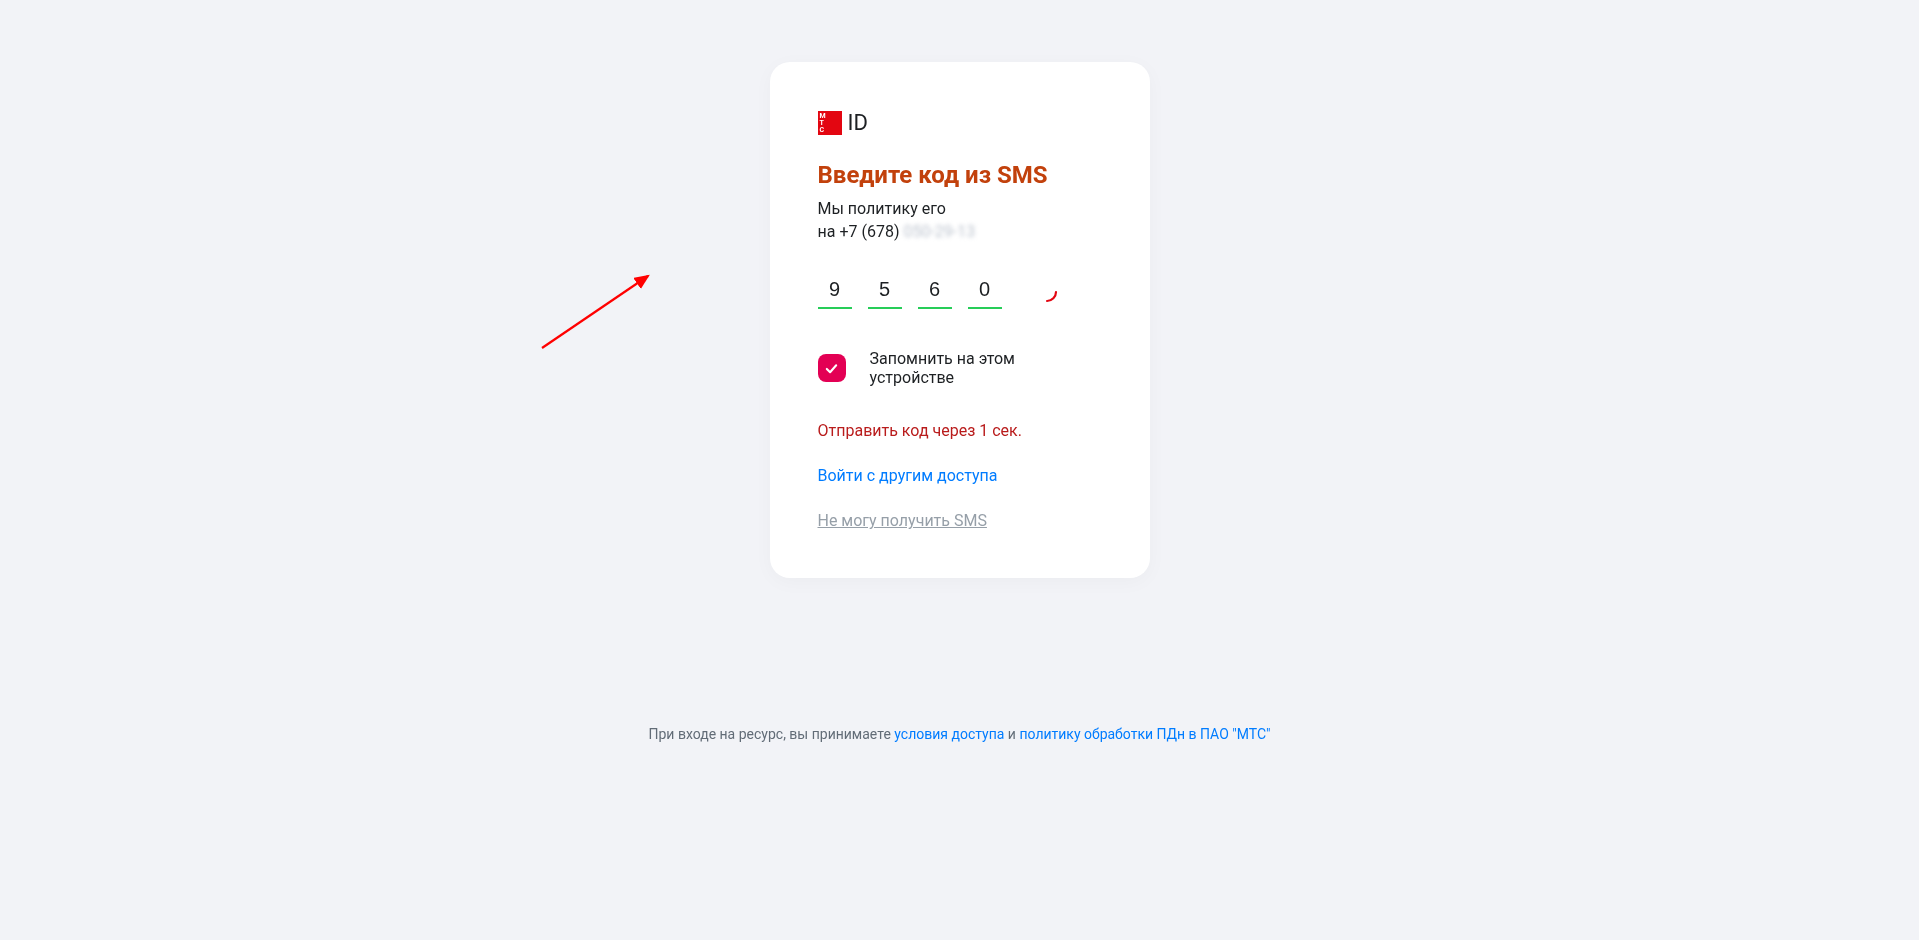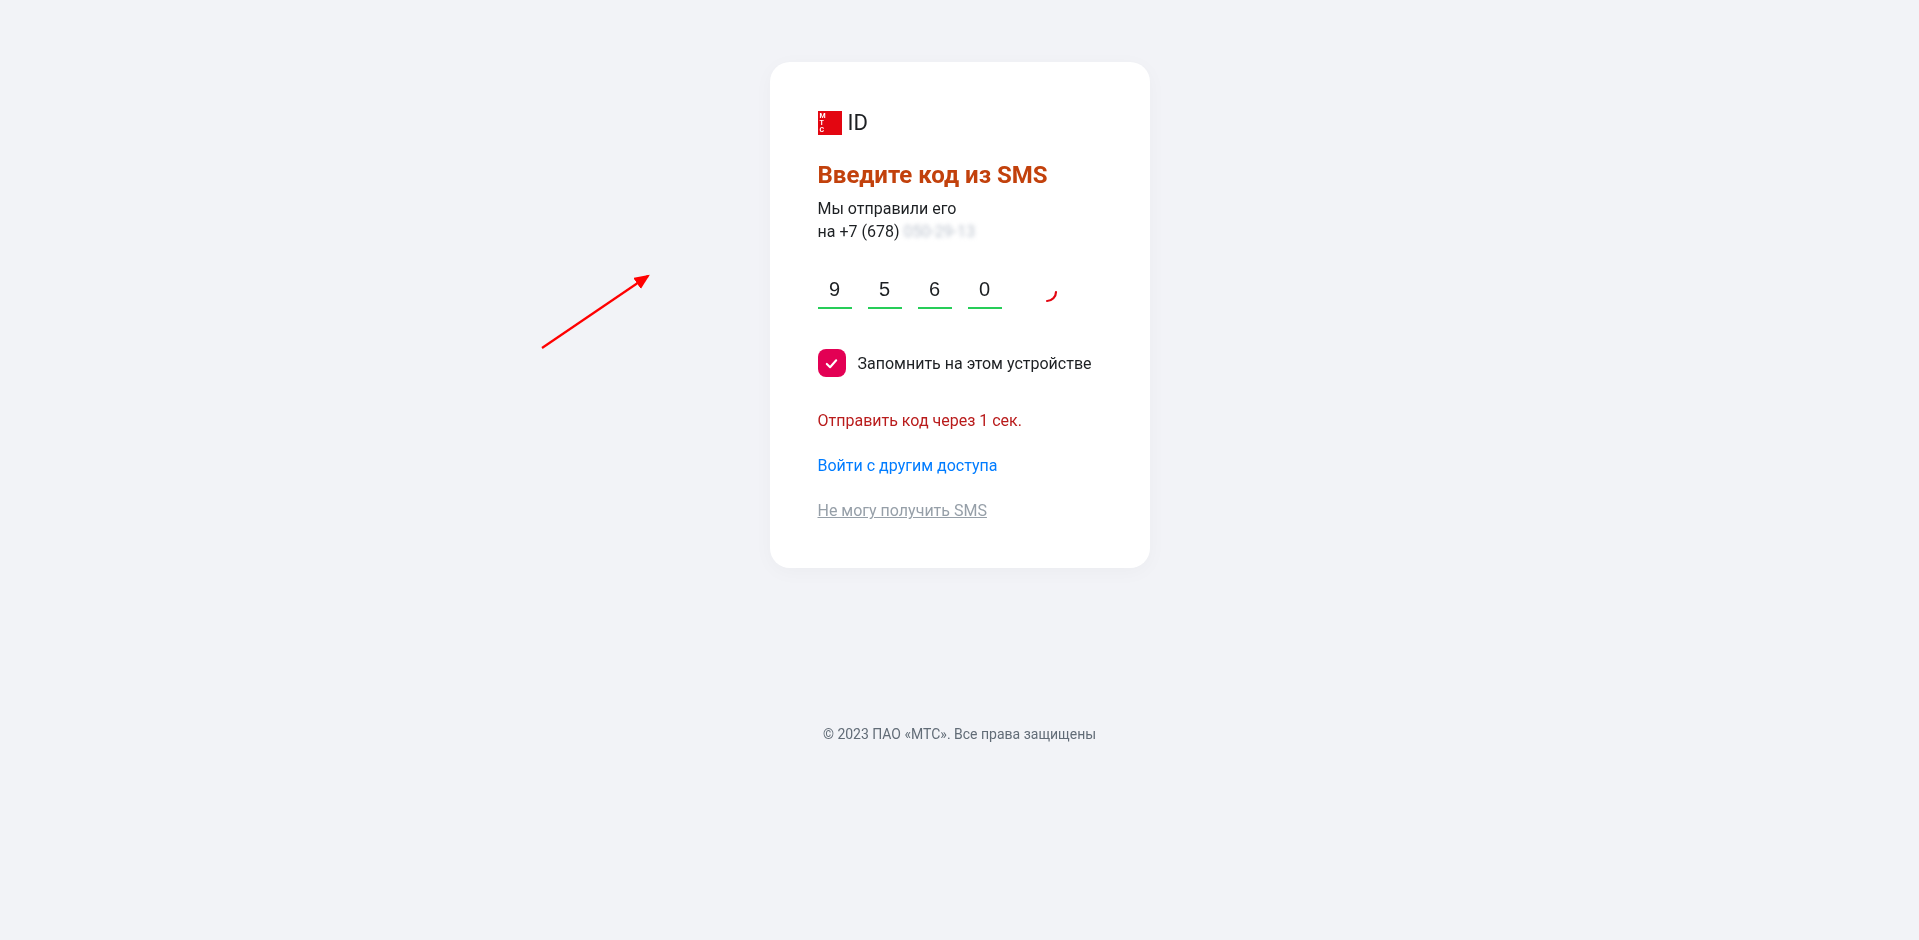--- a/index.html
+++ b/index.html
@@ -108,21 +108,21 @@
     height: 22px;
     margin-left: 18px;
   }
   .spinner svg {
     animation: spin 0.9s linear infinite;
   }
   @keyframes spin { to { transform: rotate(360deg); } }
   .remember-row {
     display: flex;
     align-items: center;
-    gap: 12px;
+    gap: 24px;
     margin-bottom: 34px;
   }
   .checkbox {
     width: 28px;
     height: 28px;
     border-radius: 8px;
     background: #e30054;
     display: flex;
     align-items: center;
     justify-content: center;
@@ -180,21 +180,21 @@
   <div class="logo-row">
     <span class="logo-square">
         <span class="c">С</span>
       </span>
     <span class="logo-id">ID</span>
   </div>
 
   <div class="title">Введите код из SMS</div>
 
   <div class="subtitle">
-    <span>Мы отправили его</span><br>
+    <span>Мы политику его</span><br>
     <span>на +7 (678) </span><span class="phone-masked">050-29-13</span>
   </div>
 
   <div class="code-row">
     <input class="code-cell" maxlength="1" value="9" style="">
     <input class="code-cell" maxlength="1" value="5" style="">
     <input class="code-cell" maxlength="1" value="6" style="">
     <input class="code-cell" maxlength="1" value="0" style="">
     <span class="spinner">
       <svg width="22" height="22" viewBox="0 0 22 22">
@@ -224,14 +224,16 @@
     <defs>
       <marker id="arrh" markerWidth="8" markerHeight="8" refX="6" refY="3" orient="auto">
         <path d="M0,0 L7,3 L0,6 Z" fill="#ff0000"></path>
       </marker>
     </defs>
     <line x1="8" y1="102" x2="114" y2="30" stroke="#ff0000" stroke-width="2.2" marker-end="url(#arrh)"></line>
   </svg>
 </div>
 
 <div class="footer">
-  <div>© 2023 ПАО «МТС». Все права защищены</div>
+  <div>
+    <span>При входе на ресурс, вы принимаете </span><a>условия доступа</a><span> и </span><a>политику обработки ПДн в ПАО "МТС"</a>
+  </div>
 </div>
 
 </body></html>

